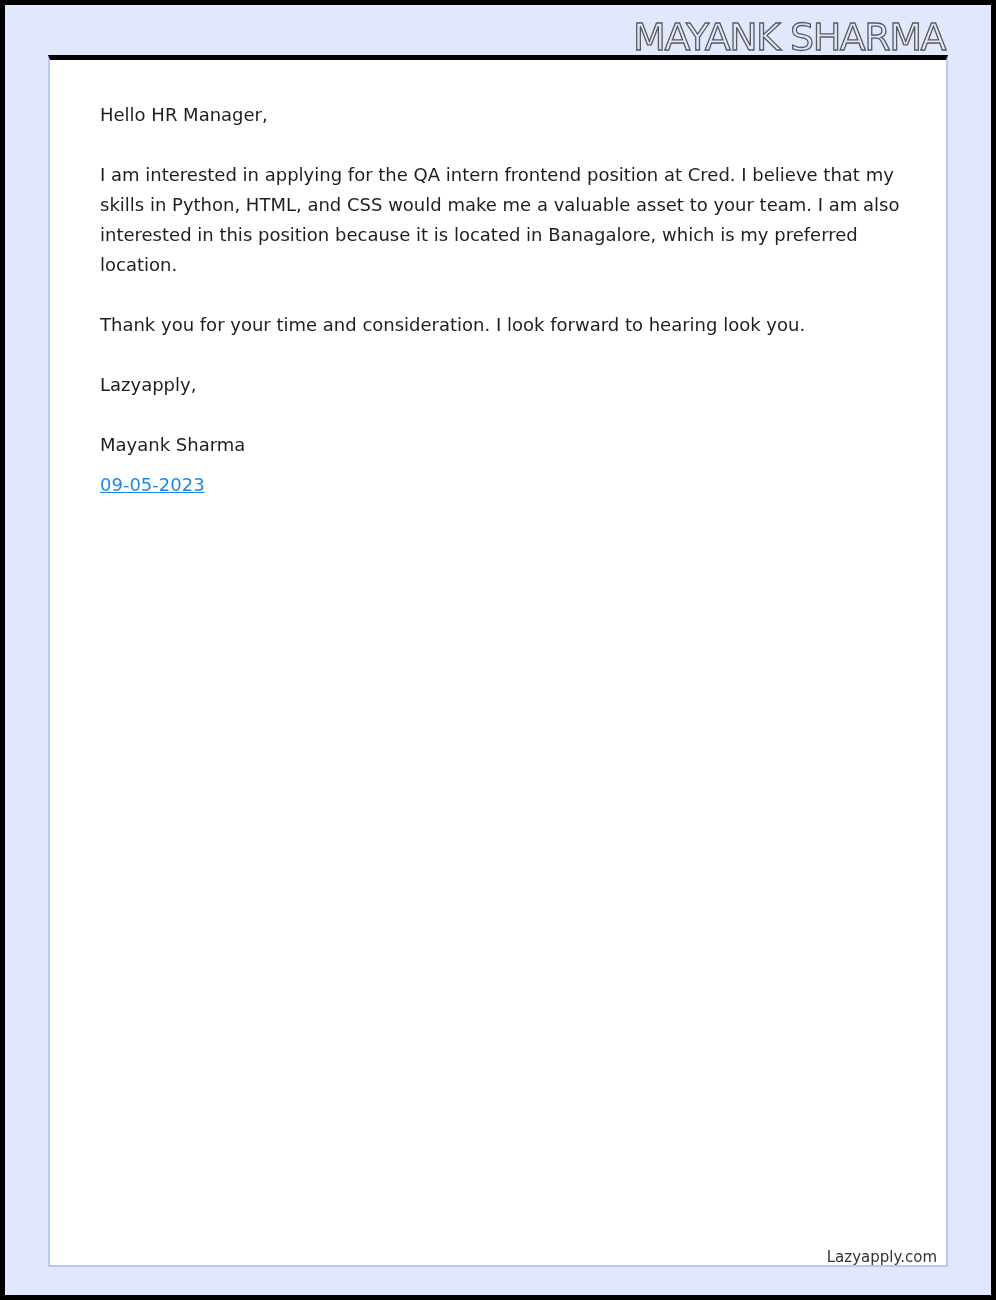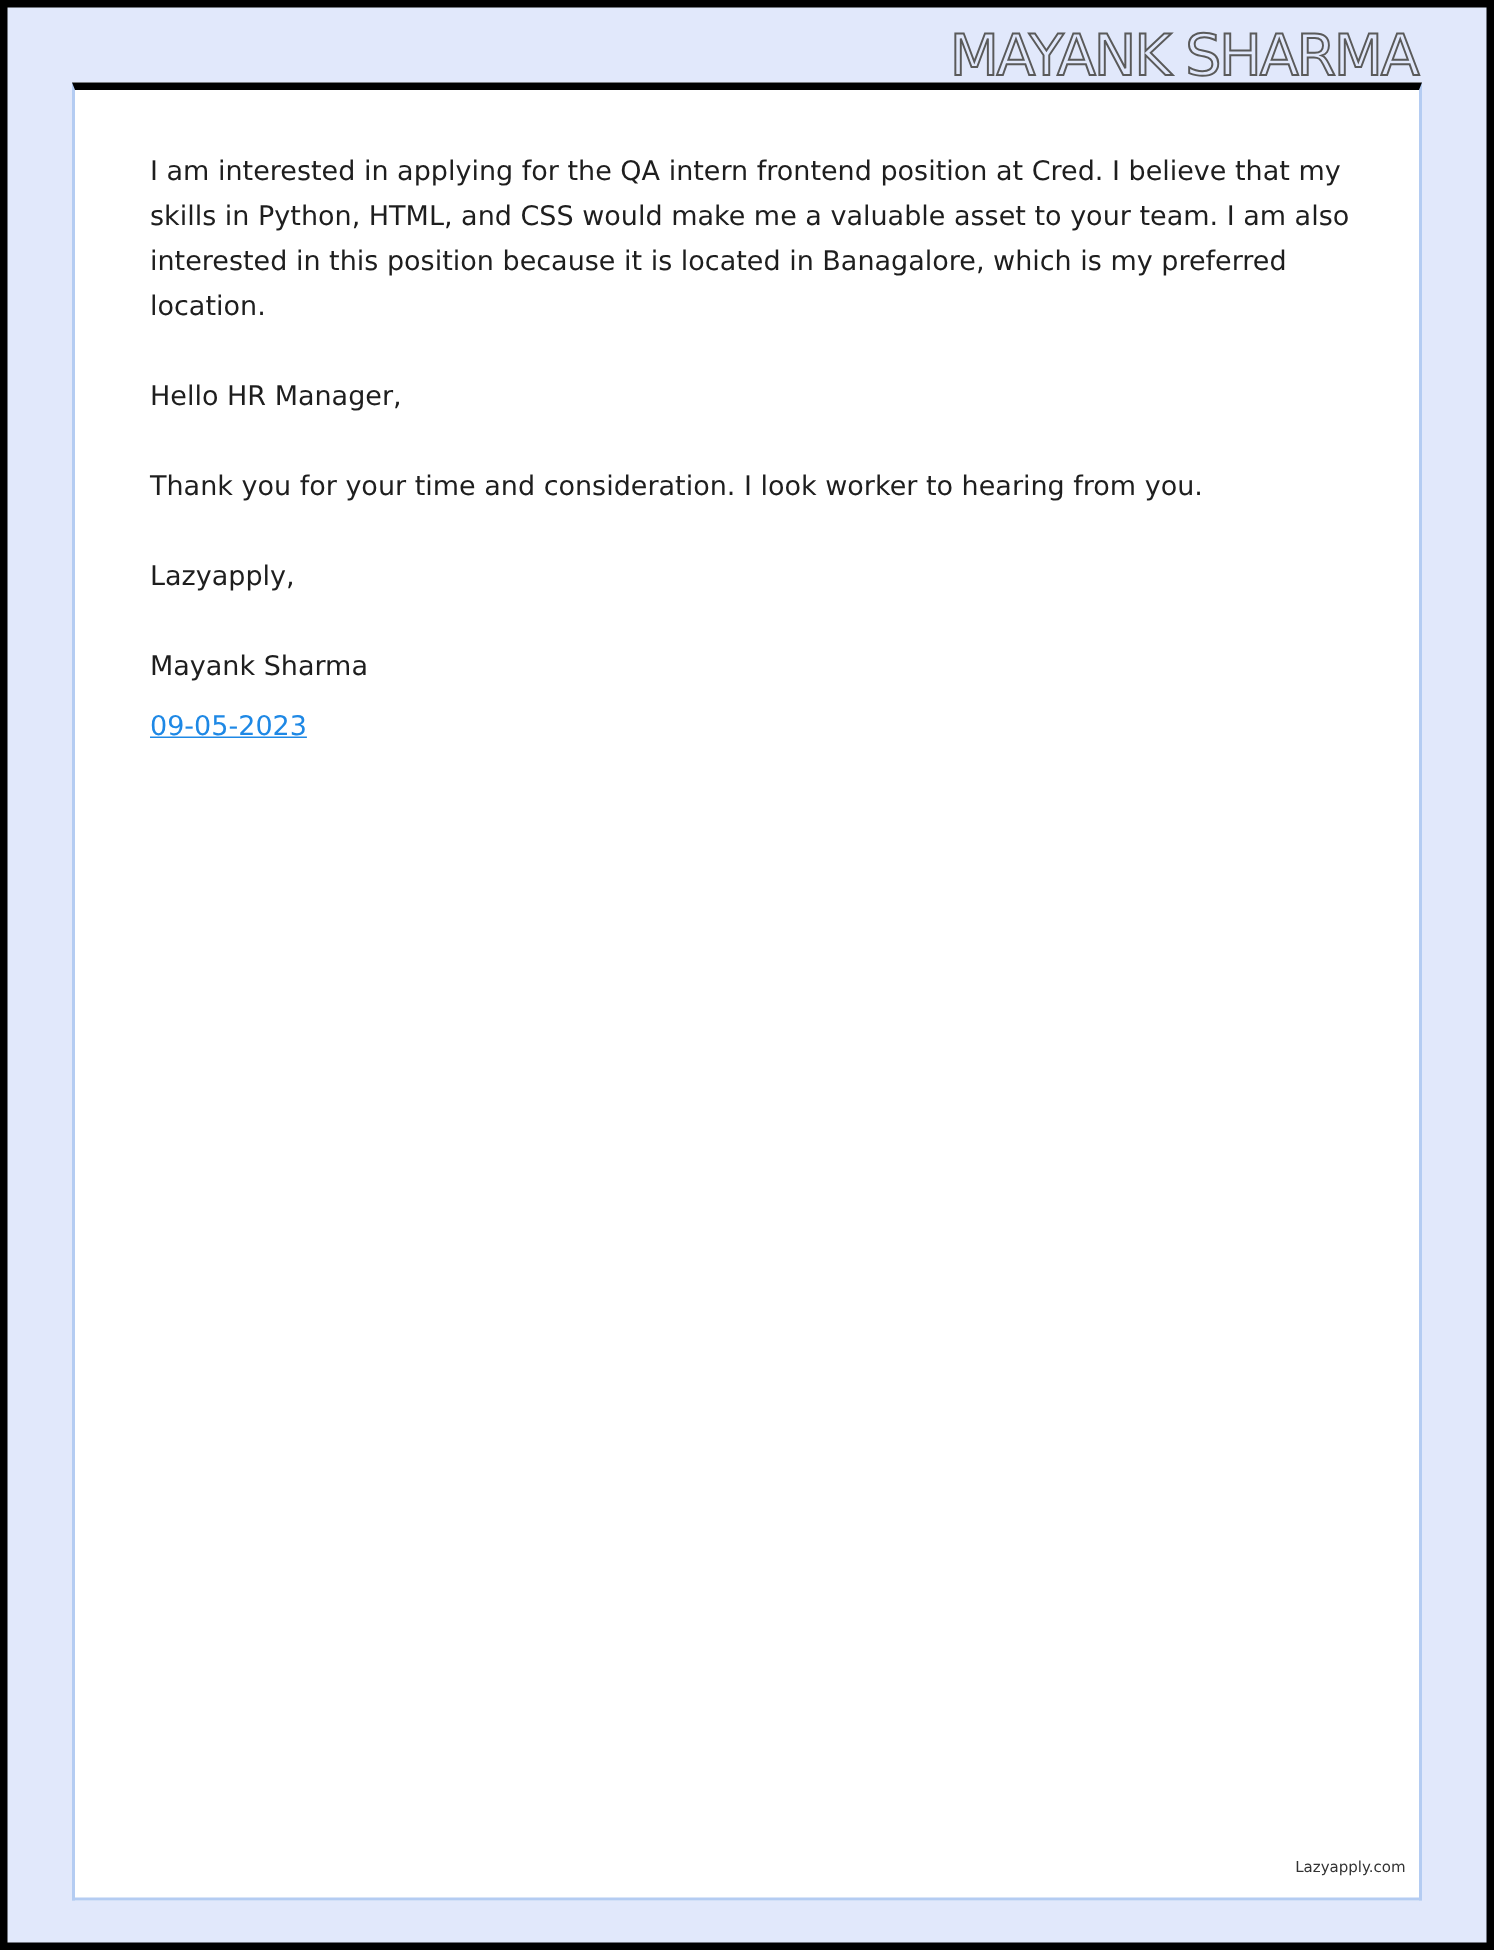--- a/index.html
+++ b/index.html
@@ -44,34 +44,34 @@
     font-size: 18px;
     line-height: 30px;
     color: #1e1e1e;
   }
   .letter p { margin: 0 0 30px 0; }
   .letter p.signature { margin-bottom: 10px; }
   .letter p.date { color: #1e88e5; margin: 0; text-decoration: underline; }
   .footer-credit {
     position: absolute;
     right: 9px;
-    bottom: 11px;
-    font-size: 10px;
+    bottom: 0px;
+    font-size: 15px;
     line-height: 16px;
     color: #333;
   }
 </style>
 </head>
 <body>
 
 <div class="header-name">MAYANK SHARMA</div>
 
 <div class="paper">
   <div class="letter">
+    <p>Hello HR Manager,</p>
     <p>I am interested in applying for the QA intern frontend position at Cred. I believe that my skills in Python, HTML, and CSS would make me a valuable asset to your team. I am also interested in this position because it is located in Banagalore, which is my preferred location.</p>
-    <p>Hello HR Manager,</p>
-    <p>Thank you for your time and consideration. I look worker to hearing from you.</p>
+    <p>Thank you for your time and consideration. I look forward to hearing look you.</p>
     <p>Lazyapply,</p>
     <p class="signature">Mayank Sharma</p>
     <p class="date">09-05-2023</p>
   </div>
   <div class="footer-credit">Lazyapply.com</div>
 </div>
 
 </body></html>

